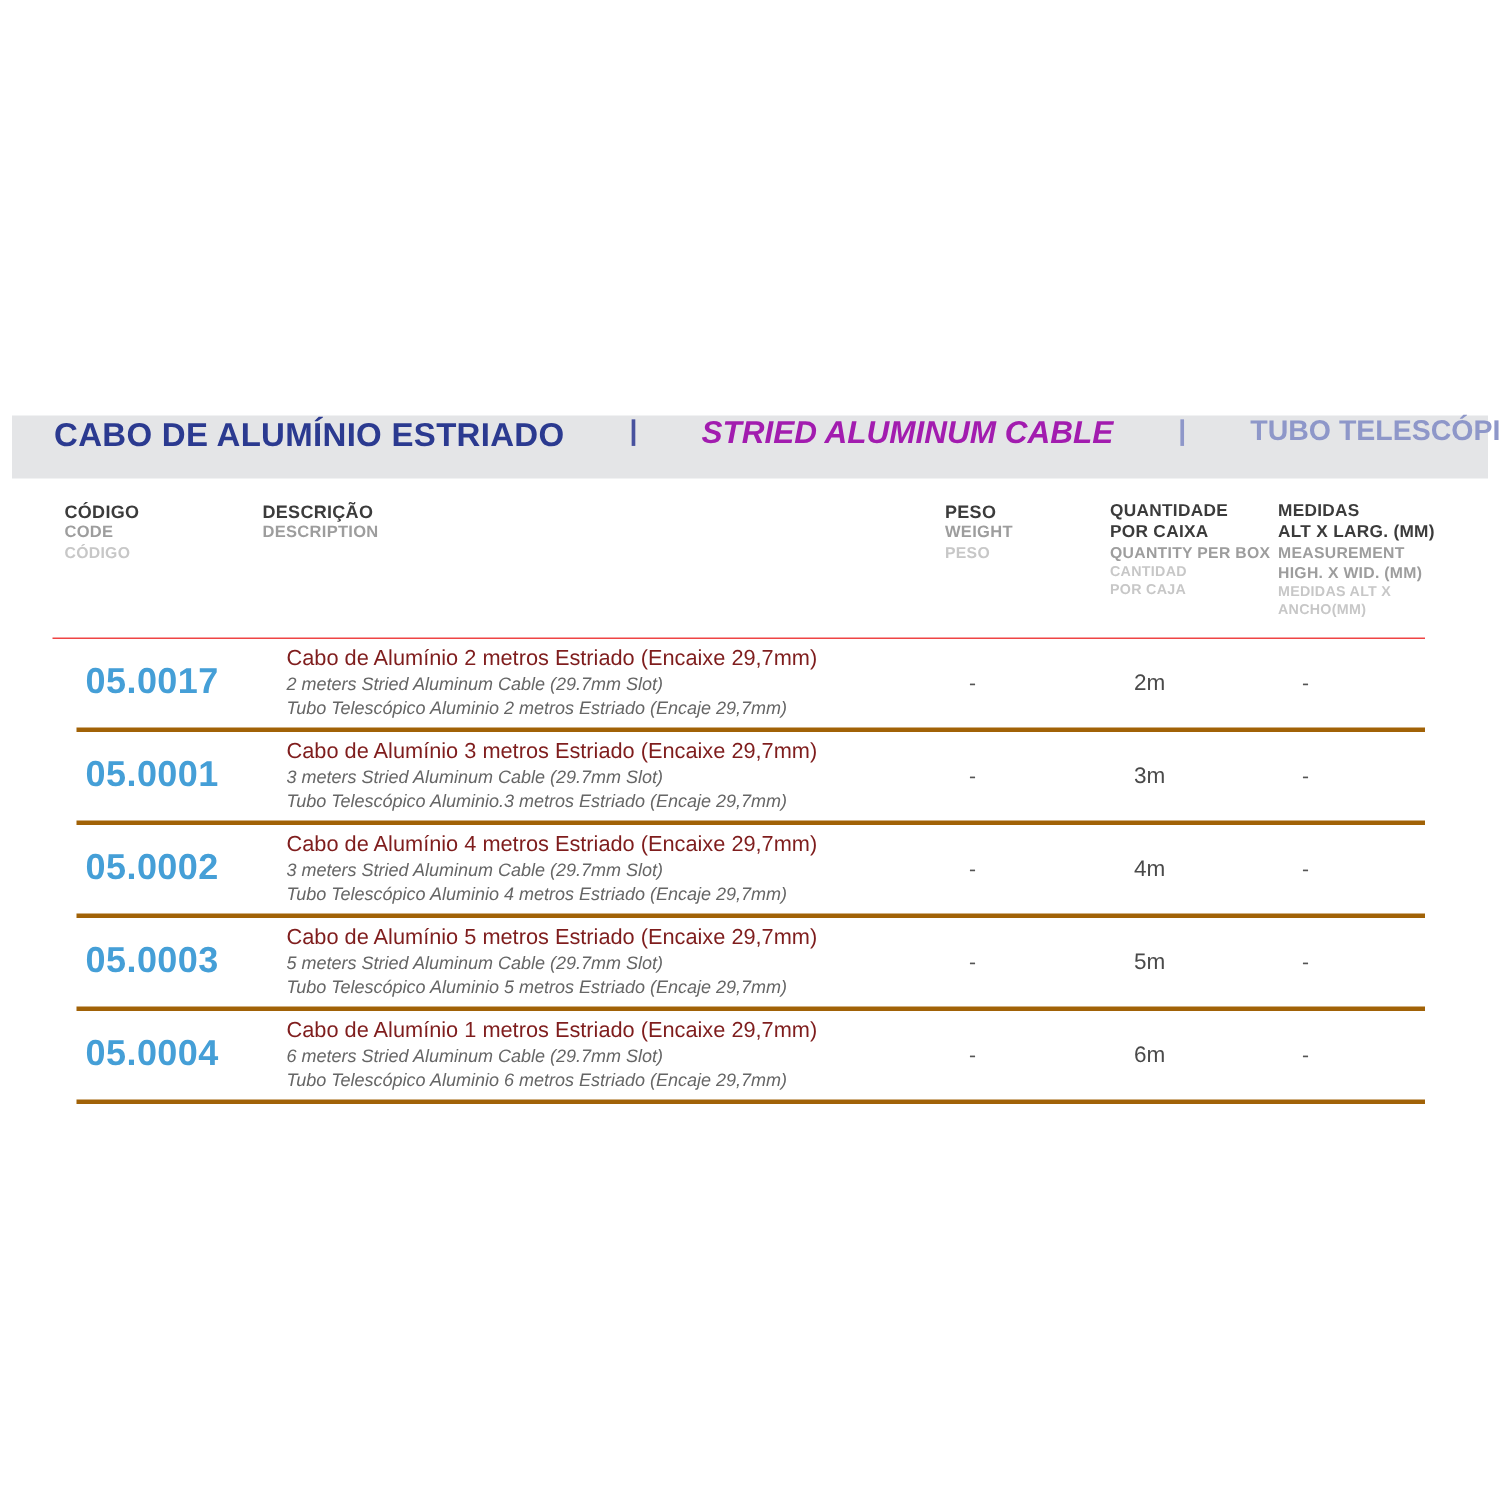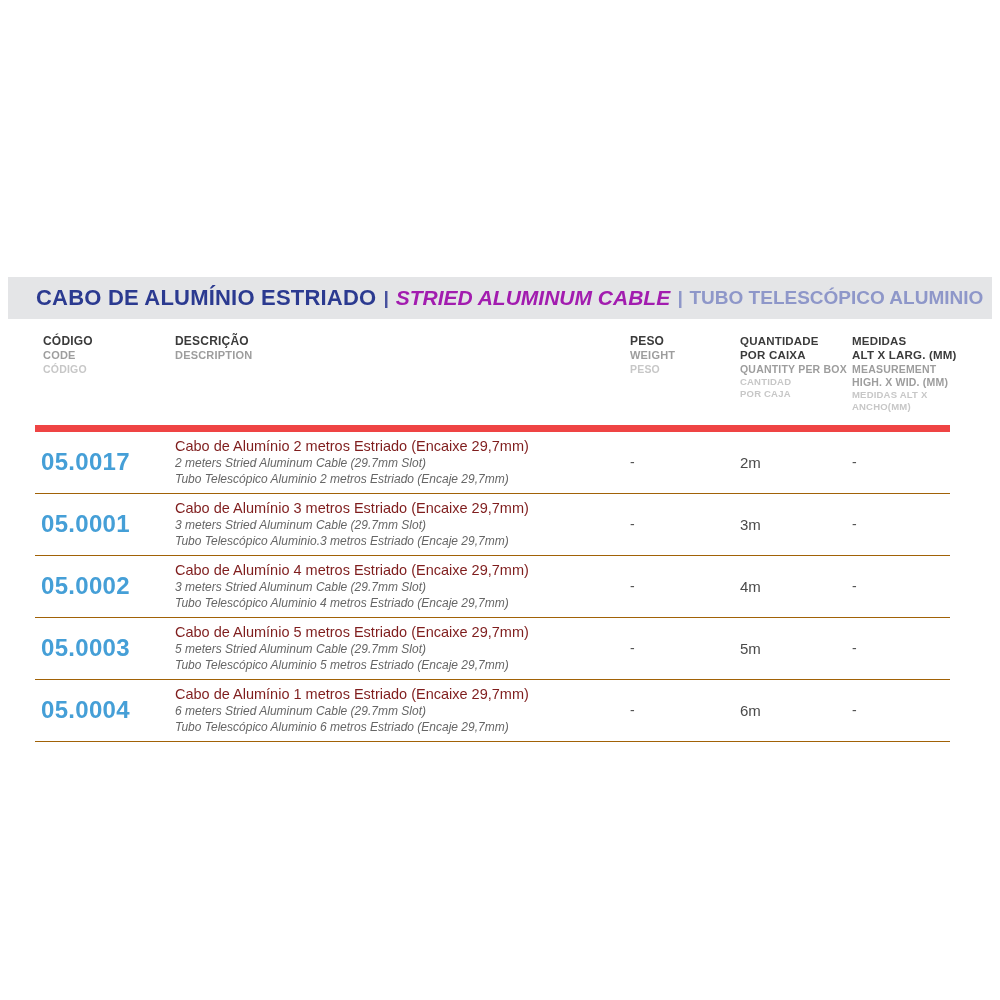--- a/index.html
+++ b/index.html
@@ -9,23 +9,24 @@
     font-family: "Liberation Sans", sans-serif;
     position: relative;
     overflow: hidden;
   }
   .title-bar {
     position: absolute;
     top: 277px; left: 8px;
     width: 984px; height: 42px;
     background: #e4e5e7;
     display: flex;
-    align-items: center;
+    align-items: flex-start;
     padding-left: 28px;
     white-space: nowrap;
+    gap: 36px;
   }
   .title-pt {
     font-size: 22px; font-weight: bold;
     color: #2b3a90; letter-spacing: 0.2px;
   }
   .title-sep {
     font-size: 19px; font-weight: bold; font-style: italic;
     color: #47519e; margin: 0 7px;
   }
   .title-sep.light { color: #8e97c9; }
@@ -41,35 +42,36 @@
     position: absolute;
     top: 318px; left: 35px;
     width: 915px;
   }
   .grid-row {
     display: grid;
     grid-template-columns: 137px 458px 110px 112px 98px;
   }
   .thead {
     padding: 16px 0 12px 0;
-    border-bottom: 7px solid #ef4444;
+    border-bottom: 1px solid #ef4444;
   }
   .hcell { line-height: 1.25; letter-spacing: 0.2px; white-space: nowrap; }
   .hcell .h1 { font-size: 12px; font-weight: bold; color: #3b3b3b; }
   .hcell .h2 { font-size: 11px; font-weight: bold; color: #9d9d9d; }
   .hcell .h3 { font-size: 10.5px; font-weight: bold; color: #c7c7c7; }
   .hcell.compact .h1 { font-size: 11.5px; }
   .hcell.compact .h2 { font-size: 10.5px; }
   .hcell.compact .h3 { font-size: 9.5px; }
   .pad-left { padding-left: 8px; }
   .pad-left-sm { padding-left: 3px; }
   .trow {
     height: 62px;
-    border-bottom: 1px solid #a16207;
+    border-bottom: 3px solid #a16207;
     align-items: center;
+    margin-left: 16px;
   }
   .code {
     font-size: 24px; font-weight: bold;
     color: #459fd7; letter-spacing: 0.3px;
     padding-left: 6px;
   }
   .desc .desc-pt {
     font-size: 14.5px; color: #7f1d1d; line-height: 1.3;
   }
   .desc .desc-sub {

